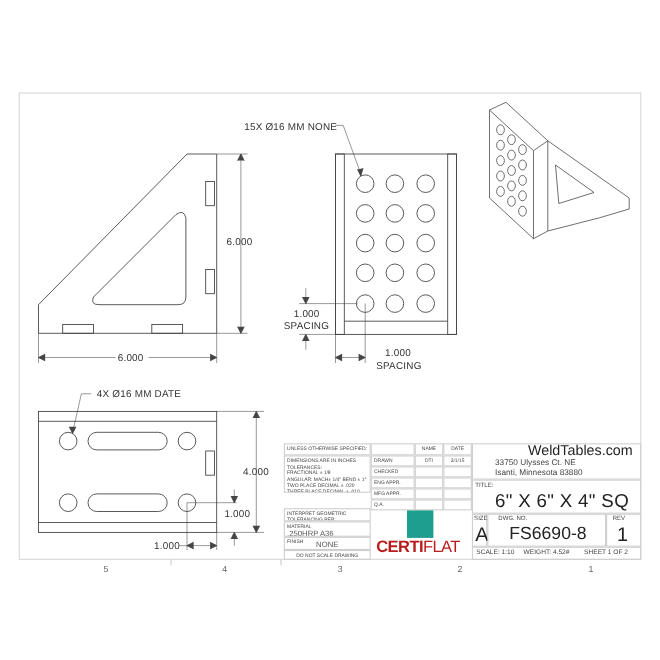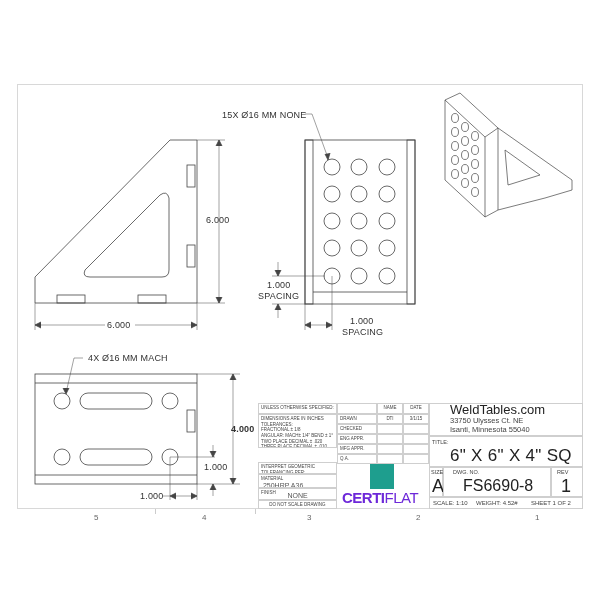--- a/index.html
+++ b/index.html
@@ -3,30 +3,30 @@
 <meta charset="utf-8">
 <style>
   html, body { margin:0; padding:0; background:#ffffff; }
   body { width:600px; height:600px; position:relative; overflow:hidden; font-family:"Liberation Sans", sans-serif; color:#333; }
   .sheet { position:absolute; left:17px; top:84px; width:566px; height:425px; border:1px solid #d8d8d8; box-sizing:border-box; }
   .zone { position:absolute; top:513px; font-size:8px; color:#666; }
   .zone-tick { position:absolute; top:509px; width:1px; height:5px; background:#ccc; }
   svg.drawing { position:absolute; left:0; top:0; }
   .lbl { position:absolute; font-size:9px; color:#333; white-space:nowrap; letter-spacing:0.2px; }
   .tb-cell { position:absolute; border:1px solid #cfcfcf; box-sizing:border-box; font-size:4.5px; color:#444; padding:1px 2px; line-height:1.25; overflow:hidden; }
-  .brand-big { position:absolute; font-size:13px; color:#222; }
+  .brand-big { position:absolute; font-size:13px; color:#222;margin-left:30px; }
   .addr { position:absolute; font-size:7.5px; color:#444; line-height:1.15; }
   .title-big { position:absolute; font-size:17px; color:#222; letter-spacing:0.3px; }
   .size-big { position:absolute; font-size:18px; color:#222; }
   .dwg-big { position:absolute; font-size:16px; color:#222; }
   .rev-big { position:absolute; font-size:18px; color:#222; }
   .tiny { position:absolute; font-size:5.5px; color:#444; }
   .foot { position:absolute; font-size:6px; color:#444; white-space:nowrap; }
   .logo-box { position:absolute; left:370px; top:464px; width:24px; height:25px; background:#1e9e8e; }
-  .logo-text { position:absolute; left:342px; top:489px; font-size:15px; color:#6d28d9; letter-spacing:-0.5px; white-space:nowrap; }
+  .logo-text { position:absolute; left:342px; top:489px; font-size:15px; color:#b91c1c; letter-spacing:-0.5px; white-space:nowrap; }
   .logo-text b { font-weight:900; }
 </style>
 </head>
 <body>
 
 <div class="sheet"></div>
 
 <svg class="drawing" width="600" height="600" fill="none" stroke="#444" stroke-width="0.8">
 
   <g>
@@ -152,22 +152,22 @@
   <path d="M377 469 L388 467 L383 477 L390 477 L380 490 L382 480 L376 480 Z" fill="#ffffff" stroke="none"></path>
 </svg>
 
 <span class="lbl" style="left:206px;top:215px;">6.000</span>
 <span class="lbl" style="left:107px;top:320px;">6.000</span>
 <span class="lbl" style="left:222px;top:110px;">15X Ø16  MM NONE</span>
 <span class="lbl" style="left:267px;top:280px;">1.000</span>
 <span class="lbl" style="left:258px;top:291px;">SPACING</span>
 <span class="lbl" style="left:350px;top:316px;">1.000</span>
 <span class="lbl" style="left:342px;top:327px;">SPACING</span>
-<span class="lbl" style="left:88px;top:353px;">4X  Ø16 MM MACH</span>
-<span class="lbl" style="left:231px;top:424px;font-weight:bold;">4.000</span>
+<span class="lbl" style="left:88px;top:353px;">4X  Ø16 MM DATE</span>
+<span class="lbl" style="left:221px;top:424px;">4.000</span>
 <span class="lbl" style="left:204px;top:462px;">1.000</span>
 <span class="lbl" style="left:140px;top:491px;">1.000</span>
 
 <div class="tb-cell" style="left:258px;top:403px;width:79px;height:11px;"><span>UNLESS OTHERWISE SPECIFIED:</span></div>
 <div class="tb-cell" style="left:258px;top:414px;width:79px;height:34px;">
   <div>DIMENSIONS ARE IN INCHES</div>
   <div>TOLERANCES:</div>
   <div>FRACTIONAL ± 1/8</div>
   <div>ANGULAR: MACH± 1/4" BEND ± 1°</div>
   <div>TWO PLACE DECIMAL   ± .020</div>
@@ -208,21 +208,21 @@
 <div class="tb-cell" style="left:377px;top:454px;width:26px;height:10px;"></div>
 <div class="tb-cell" style="left:403px;top:454px;width:26px;height:10px;"></div>
 
 <div class="logo-box"></div>
 <div class="logo-text"><b>CERTI</b><span>FLAT</span></div>
 
 <div class="tb-cell" style="left:429px;top:403px;width:154px;height:33px;"></div>
 <div class="brand-big" style="left:450px;top:402px;">WeldTables.com</div>
 <div class="addr" style="left:450px;top:417px;">
   <div>33750 Ulysses Ct. NE</div>
-  <div>Isanti, Minnesota 55040</div>
+  <div>Isanti, Minnesota 83880</div>
 </div>
 <div class="tb-cell" style="left:429px;top:436px;width:154px;height:31px;"></div>
 <div class="tiny" style="left:432px;top:439px;">TITLE:</div>
 <div class="title-big" style="left:450px;top:446px;">6" X 6" X 4" SQ</div>
 
 <div class="tb-cell" style="left:429px;top:467px;width:14px;height:30px;"></div>
 <div class="tiny" style="left:431px;top:469px;">SIZE</div>
 <div class="size-big" style="left:432px;top:476px;">A</div>
 
 <div class="tb-cell" style="left:443px;top:467px;width:108px;height:30px;"></div>

